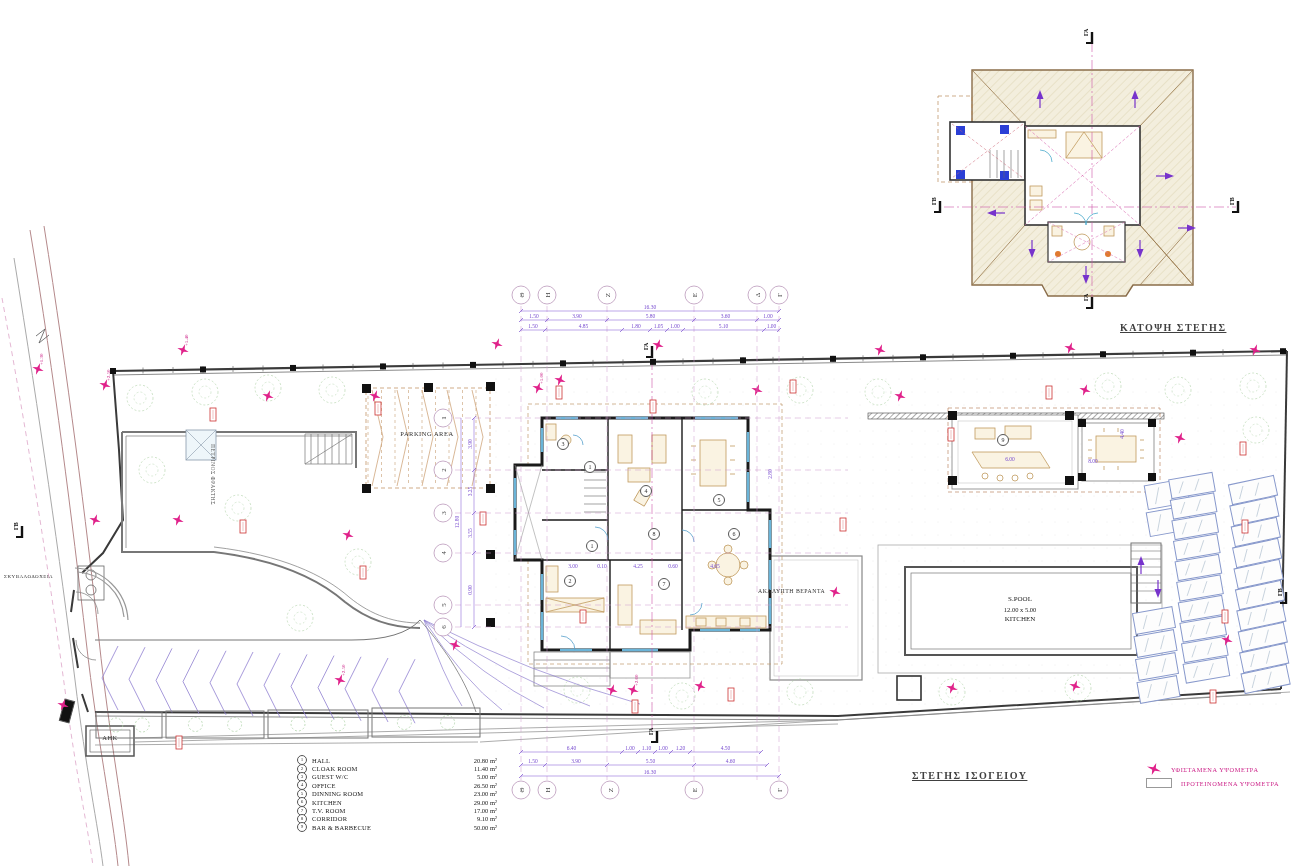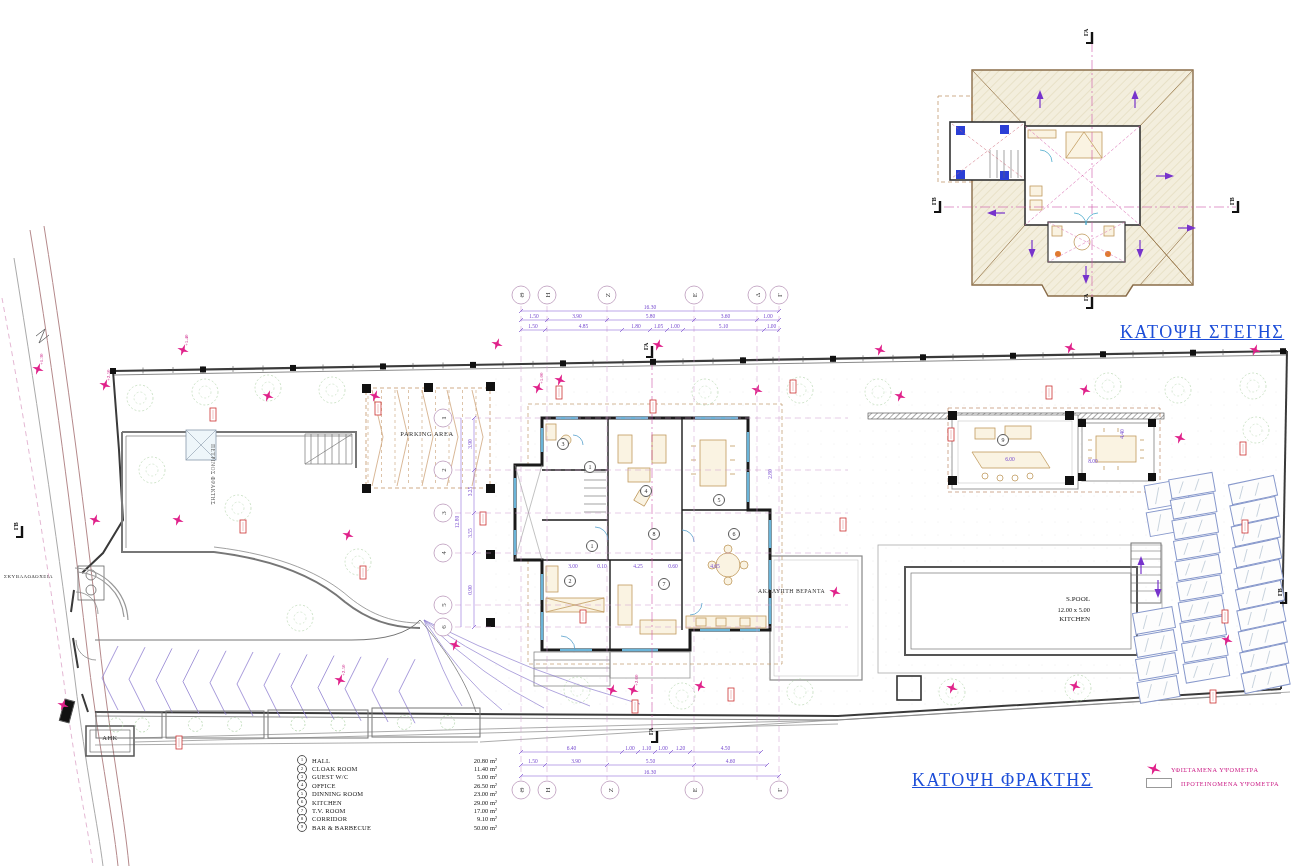--- a/index.html
+++ b/index.html
@@ -1,23 +1,23 @@
 <!DOCTYPE html>
 <html><head>
 <meta charset="utf-8">
 <style>
   html,body{margin:0;padding:0;background:#fff;width:1300px;height:866px;overflow:hidden;
     font-family:"Liberation Serif",serif;}
   #stage{position:relative;width:1300px;height:866px;background:#fff;}
   #plan-svg{position:absolute;left:0;top:0;}
   svg text{font-family:"Liberation Serif",serif;}
   .ov{position:absolute;color:#222;white-space:nowrap;}
-  .t-title{font-size:18px;letter-spacing:1.5px;color:#1d4ed8;text-decoration:underline;font-weight:normal;}
+  .t-title{font-size:10px;letter-spacing:1.5px;color:#404040;text-decoration:underline;font-weight:bold;}
   .lab{font-size:6.5px;color:#333;letter-spacing:.5px;}
-  .pool-lab{text-align:right;font-size:7px;color:#222;line-height:1.5;}
+  .pool-lab{text-align:center;font-size:7px;color:#222;line-height:1.5;}
   .rot90{transform:rotate(90deg);transform-origin:left top;}
   .rnum{position:absolute;width:10px;height:10px;border:1px solid #555;border-radius:50%;
     font-size:6px;line-height:10px;text-align:center;background:#fff;color:#333;}
   #room-schedule{position:absolute;left:297px;top:756px;width:200px;}
   .rrow{display:flex;align-items:center;height:8.4px;font-size:6.5px;color:#222;}
   .rrow .rn{width:8px;height:8px;border:0.6px solid #555;border-radius:50%;font-size:5px;
     line-height:8px;text-align:center;margin-right:5px;flex:none;color:#333;background:#fff;}
   .rrow .nm{flex:1;letter-spacing:.2px;}
   .rrow .ar{width:48px;text-align:right;}
   #elev-legend{position:absolute;left:1146px;top:762px;}
@@ -795,21 +795,21 @@
         </g>
         <g transform="translate(1238,207)">
           <rect x="-1.2" y="-6" width="2.4" height="12" fill="#111"></rect>
           <rect x="-6" y="4" width="5" height="2" fill="#111"></rect>
           <text x="-4" y="-2" font-size="6" fill="#111" font-weight="bold" transform="rotate(-90 -4 -2)">ΓΒ</text>
         </g>
       </g>
     </svg>
 
 <div class="ov t-title" style="left:1120px;top:322px;">ΚΑΤΟΨΗ ΣΤΕΓΗΣ</div>
-<div class="ov t-title" style="left:912px;top:770px;">ΚΑΤΟΨΗ ΦΡΑΚΤΗΣ</div>
+<div class="ov t-title" style="left:912px;top:770px;">ΣΤΕΓΗΣ ΙΣΟΓΕΙΟΥ</div>
 
 <div class="ov lab" style="left:363px;top:430px;width:128px;text-align:center;">PARKING AREA</div>
 <div class="ov lab" style="left:758px;top:588px;font-size:5.8px;">ΑΚΑΛΥΠΤΗ ΒΕΡΑΝΤΑ</div>
 <div class="ov pool-lab" style="left:950px;top:594px;width:140px;">
   <div>S.POOL</div>
   <div style="font-size:6.5px;">12.00 x 5.00</div>
   <div>KITCHEN</div>
 </div>
 <div class="ov lab rot90" style="left:216px;top:444px;font-size:5.5px;color:#555;">ΠΕΤΡΙΝΟΣ ΦΡΑΚΤΗΣ</div>
 <div class="ov lab" style="left:4px;top:574px;font-size:5px;">ΣΚΥΒΑΛΟΔΟΧΕΙΑ</div>

